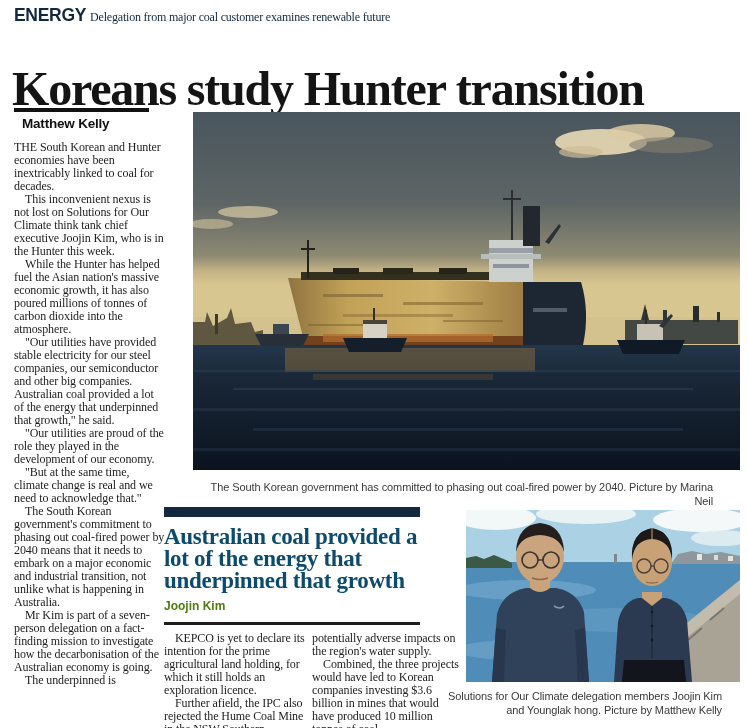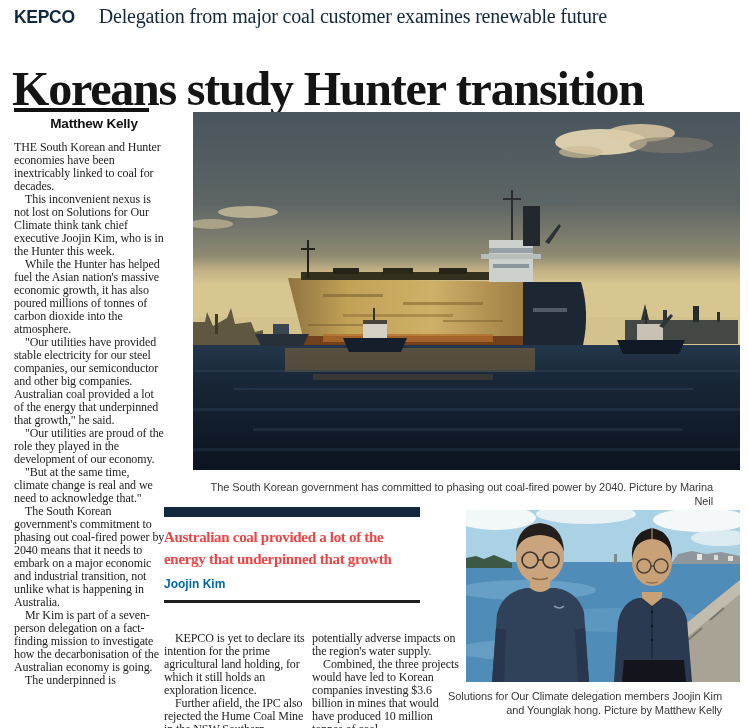--- a/index.html
+++ b/index.html
@@ -7,74 +7,74 @@
     position:relative;width:748px;height:728px;background:#ffffff;
     overflow:hidden;font-family:"Liberation Serif",serif;color:#1c1c1c;
   }
   
   .kicker{position:absolute;left:14px;top:5px;white-space:nowrap;}
   .kicker .cat{
     font-family:"Liberation Sans",sans-serif;font-weight:bold;font-size:17.5px;
     letter-spacing:-0.3px;color:#12283f;
   }
   .kicker .sub{
-    font-family:"Liberation Serif",serif;font-size:20px;color:#12283f;
-    letter-spacing:-0.2px;margin-left:20px;
+    font-family:"Liberation Serif",serif;font-size:12px;color:#12283f;
+    letter-spacing:-0.2px;margin-left:0;
   }
   .headline{
     position:absolute;left:12px;top:30px;width:724px;
     font-family:"Liberation Serif",serif;font-weight:bold;font-size:48px;
     letter-spacing:-1.2px;color:#141414;line-height:54px;
   }
   
   .art-col{position:absolute;left:14px;top:108px;width:152px;}
   .byline-rule{width:135px;height:4px;background:#111;}
   .byline{
     font-family:"Liberation Sans",sans-serif;font-weight:bold;font-size:13.5px;
-    color:#111;margin:4px 0 10px 8px;letter-spacing:-0.2px;text-align:center;
+    color:#111;margin:4px 0 10px 8px;letter-spacing:-0.2px;
   }
   .bodytext p{
     margin:0;font-size:12px;line-height:13px;letter-spacing:-0.1px;color:#1c1c1c;
   }
   .bodytext p + p{text-indent:11px;}
   .indent-first p:first-child{text-indent:11px;}
   
   .main-photo{position:absolute;left:193px;top:112px;width:547px;height:358px;}
   .main-photo svg{display:block;}
   .caption{
     font-family:"Liberation Sans",sans-serif;font-size:11px;line-height:14px;
     color:#3a3a3a;letter-spacing:-0.1px;text-align:right;
   }
   .cap-main{position:absolute;left:193px;top:480px;width:520px;}
   
   .pq{position:absolute;left:164px;top:507px;width:256px;}
   .pq-bar{width:256px;height:10px;background:#12283f;}
   .pq-quote{
     margin-top:9px;font-family:"Liberation Serif",serif;font-weight:bold;
-    font-size:15px;line-height:22px;color:#ef4444;letter-spacing:-0.3px;
+    font-size:23px;line-height:22px;color:#0c4a6e;letter-spacing:-0.3px;
   }
   .pq-attr{
     margin-top:7px;font-family:"Liberation Sans",sans-serif;font-weight:bold;
-    font-size:12px;color:#0369a1;
+    font-size:12px;color:#4d7c0f;
   }
   .pq-rule{margin-top:9px;width:256px;height:2.5px;background:#1e1e1e;}
   
   .cont1{position:absolute;left:164px;top:632px;width:142px;}
   .cont2{position:absolute;left:312px;top:632px;width:151px;}
   
   .side-photo{position:absolute;left:466px;top:510px;width:274px;height:172px;}
   .cap-side{position:absolute;left:444px;top:689px;width:278px;}
 </style>
 </head>
 <body>
 
 <div class="page">
 
   <div class="kicker">
-    <span class="cat">KEPCO</span>
+    <span class="cat">ENERGY</span>
     <span class="sub">Delegation from major coal customer examines renewable future</span>
   </div>
 
   <h1 class="headline">Koreans study Hunter transition</h1>
 
   <div class="art-col">
     <div class="byline-rule"></div>
     <div class="byline">Matthew Kelly</div>
     <div class="bodytext">
         <p>THE South Korean and Hunter economies have been inextricably linked to coal for decades.</p>

